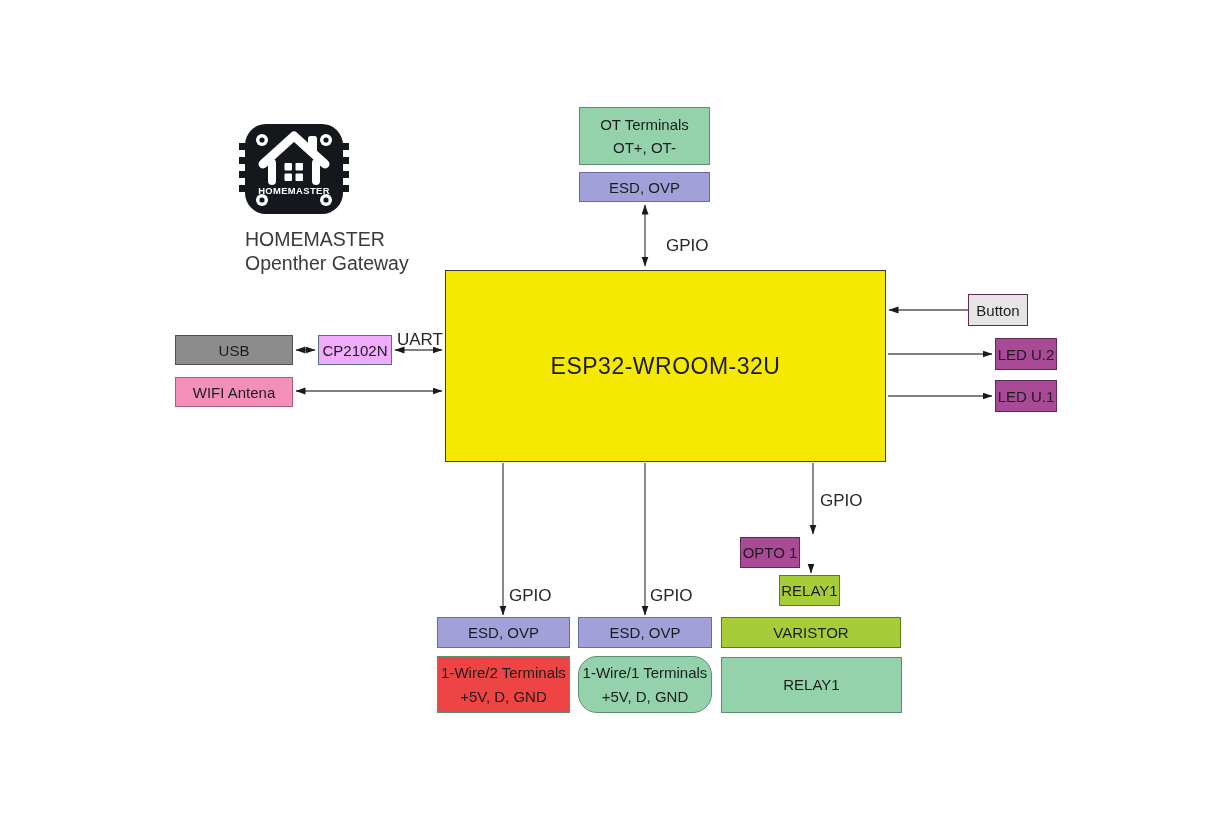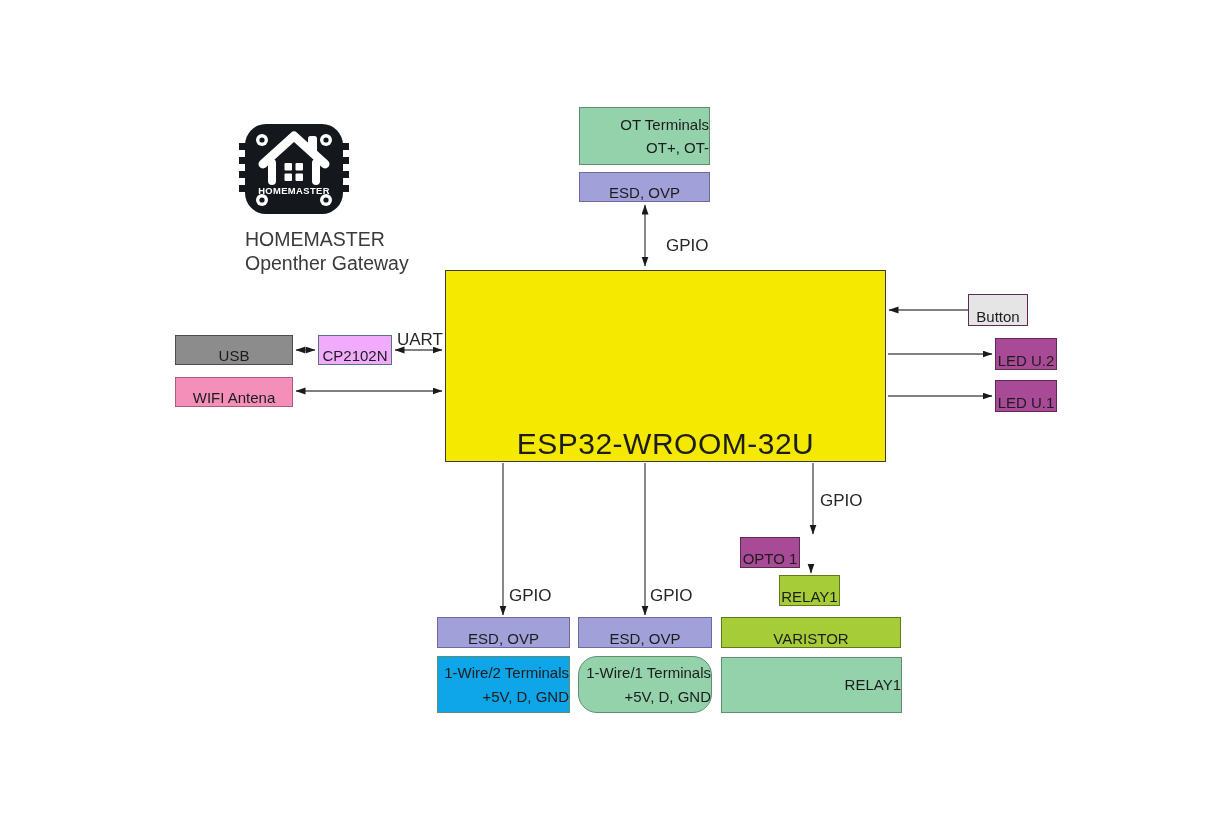--- a/index.html
+++ b/index.html
@@ -2,25 +2,25 @@
 <html><head>
 <meta charset="utf-8">
 <style>
   html,body{margin:0;padding:0;background:#ffffff;}
   .canvas{
     position:relative;width:1223px;height:828px;background:#ffffff;overflow:hidden;
     font-family:"Liberation Sans",sans-serif;color:#1c1c1c;
   }
   .box{
     position:absolute;box-sizing:border-box;border:1px solid #4d4d4d;
-    display:flex;align-items:flex-end;justify-content:center;
+    display:flex;align-items:center;justify-content:center;
     font-size:15px;text-align:center;color:#1c1c1c;
   }
   .box.col{flex-direction:column;line-height:1.55;}
-  .esp32{font-size:30px;letter-spacing:0.5px;}
+  .esp32{font-size:23px;letter-spacing:0.5px;}
   .lbl{position:absolute;font-size:17px;color:#262626;white-space:nowrap;}
   .caption{position:absolute;left:245px;top:227px;font-size:19.5px;line-height:24px;color:#3a3a3a;}
   .arrow-layer{position:absolute;left:0;top:0;pointer-events:none;}
   .arrow-layer line{stroke:#565656;stroke-width:1.4;}
   .logo-svg{position:absolute;left:239px;top:124px;}
 </style>
 </head>
 <body>
 
 <div class="canvas">
@@ -117,21 +117,21 @@
     <span>LED U.2</span>
   </div>
   <div class="box" style="left: 995px; top: 380px; width: 62px; height: 32px; background-color: rgb(169, 74, 150); border-color: rgb(94, 42, 84);">
     <span>LED U.1</span>
   </div>
 
   <span class="lbl" style="left:509px;top:586px">GPIO</span>
   <div class="box" style="left: 437px; top: 617px; width: 133px; height: 31px; background-color: rgb(162, 160, 216); border-color: rgb(108, 105, 163);">
     <span>ESD, OVP</span>
   </div>
-  <div class="box col" style="left: 437px; top: 656px; width: 133px; height: 57px; background-color: #0ea5e9; border-color: rgb(95, 143, 113);">
+  <div class="box col" style="left: 437px; top: 656px; width: 133px; height: 57px; background-color: #ef4444; border-color: rgb(95, 143, 113);">
     <span>1-Wire/2 Terminals</span>
     <span>+5V, D, GND</span>
   </div>
 
   <span class="lbl" style="left:650px;top:586px">GPIO</span>
   <div class="box" style="left: 578px; top: 617px; width: 134px; height: 31px; background-color: rgb(162, 160, 216); border-color: rgb(108, 105, 163);">
     <span>ESD, OVP</span>
   </div>
   <div class="box col" style="left: 578px; top: 656px; width: 134px; height: 57px; background-color: rgb(148, 210, 172); border-color: rgb(95, 143, 113); border-radius: 19px;">
     <span>1-Wire/1 Terminals</span>

